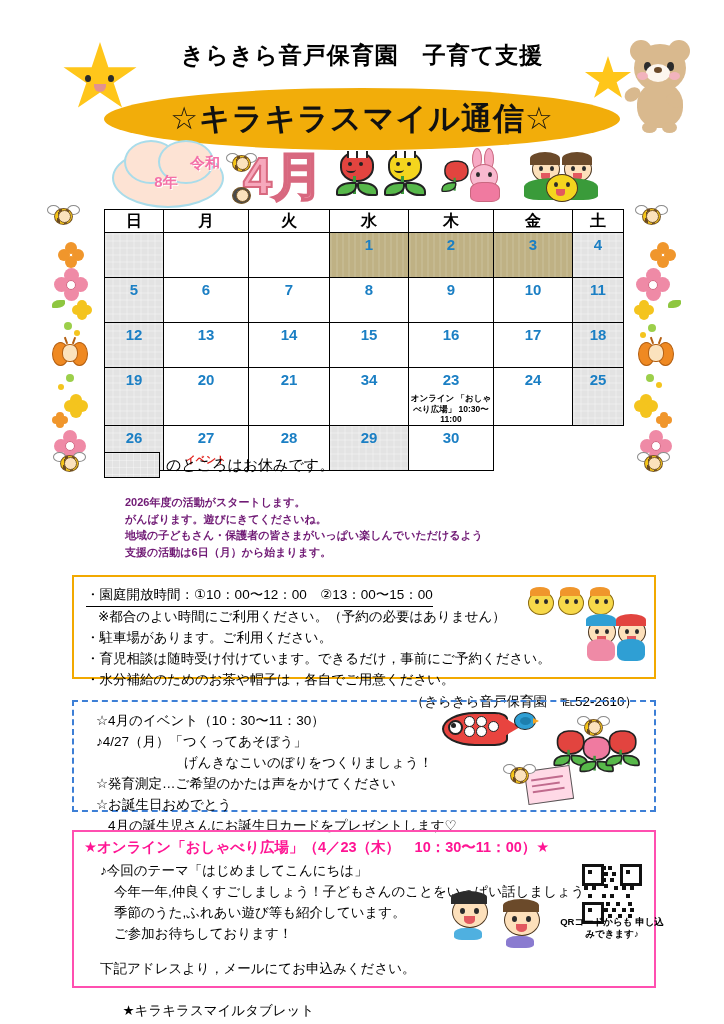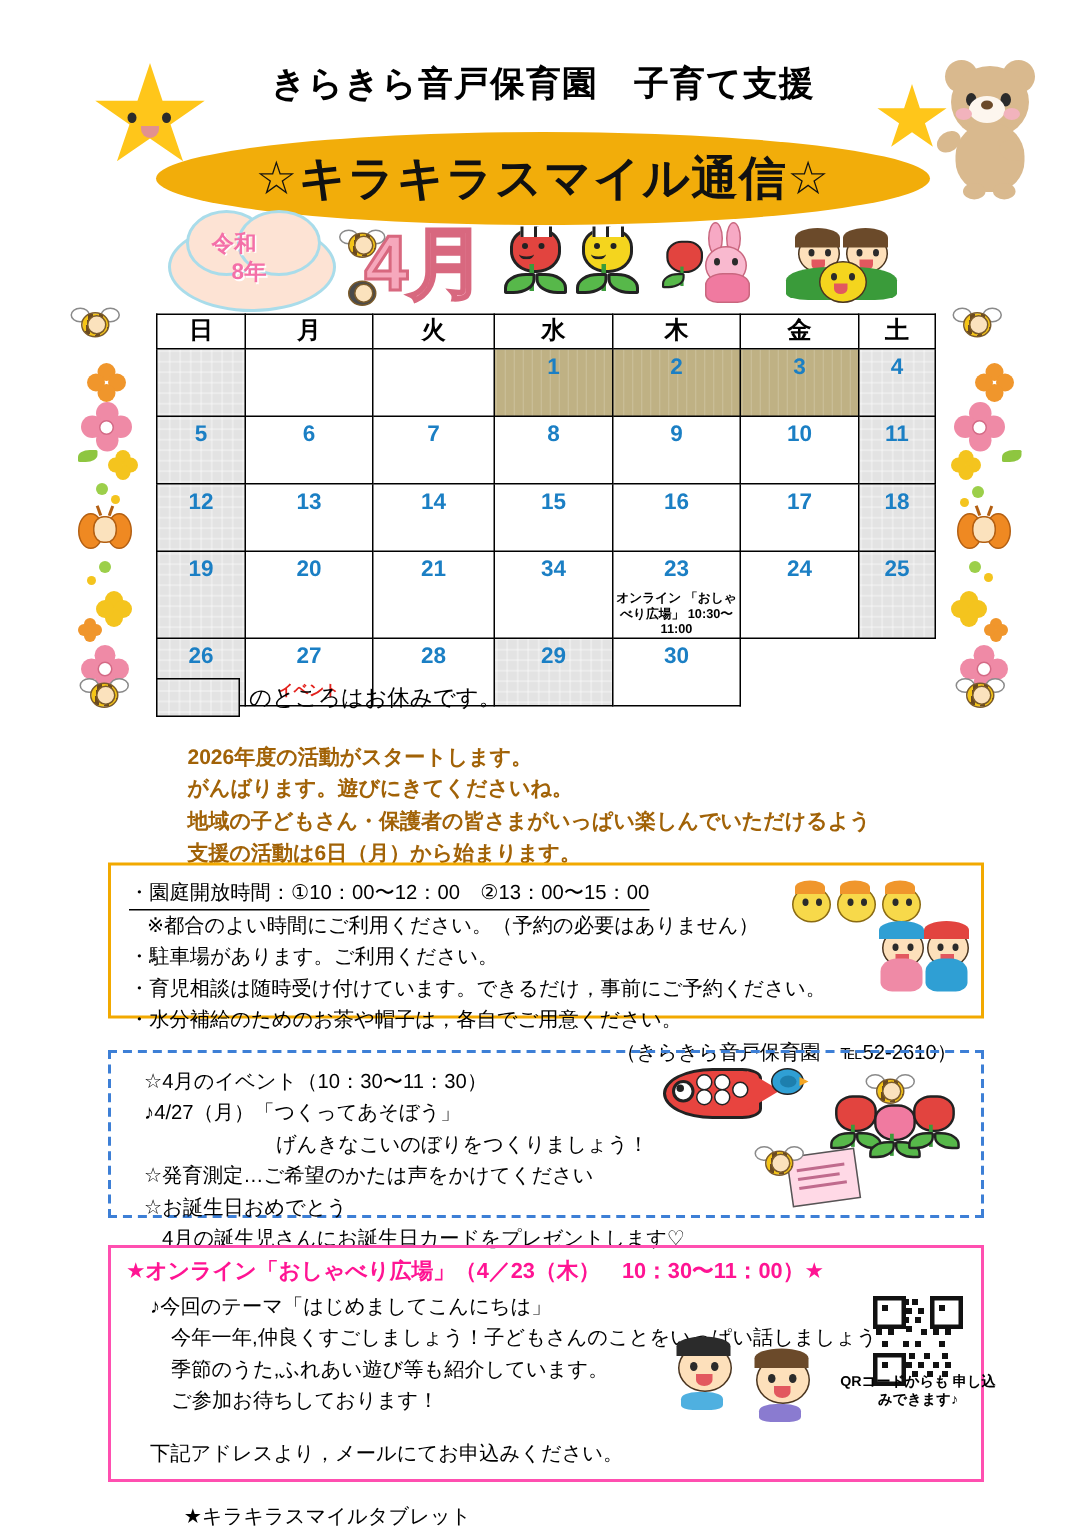--- a/index.html
+++ b/index.html
@@ -109,21 +109,21 @@
   td .num{display:block;margin-top:3px;}
   td .ev{display:block;font-size:8.5px;color:#000;font-weight:bold;line-height:1.25;margin-top:5px;}
   td .evr{display:block;font-size:10px;color:#e2211c;font-weight:bold;margin-top:7px;}
   .legend{position:absolute;left:104px;top:452px;display:flex;align-items:center;}
   .legend .sw{width:54px;height:24px;border:1.6px solid #000;background:#e3e3e3;
     background-image:linear-gradient(#ffffff55 1px,transparent 1px),linear-gradient(90deg,#ffffff55 1px,transparent 1px);
     background-size:7px 7px;}
   .legend .lt{margin-left:6px;font-size:15px;}
 
   
-  .intro{position:absolute;left:125px;top:494px;color:#a16207;font-size:14px;line-height:1.52;font-weight:bold;}
+  .intro{position:absolute;left:125px;top:494px;color:#701a75;font-size:11px;line-height:1.52;font-weight:bold;}
 
   .box{position:absolute;box-sizing:border-box;}
   .box1{left:72px;top:575px;width:584px;height:104px;border:2.4px solid #f2a900;}
   .box2{left:72px;top:700px;width:584px;height:112px;border:2.2px dashed #3d7fd6;}
   .box3{left:72px;top:830px;width:584px;height:158px;border:2.4px solid #ff4fb0;}
   .ln{font-size:13.5px;line-height:1.55;white-space:pre;}
   .b1{position:absolute;left:12px;top:8px;}
   .b1 .first{border-bottom:1px solid #000;display:inline-block;}
   .b1 .ind{padding-left:12px;}
   .b1 .tel{display:block;text-align:right;width:552px;margin-top:1px;}
@@ -166,21 +166,21 @@
     <span class="leg" style="left:22px;"></span>
       <span class="leg" style="left:42px;"></span>
   </div>
 
   <div class="banner"></div>
   <div class="banner-txt">☆キラキラスマイル通信☆</div>
 
   <div class="cloud" style="left:112px;top:148px;width:108px;height:56px;"></div>
   <div class="cloud" style="left:124px;top:140px;width:50px;height:40px;"></div>
   <div class="cloud" style="left:158px;top:140px;width:52px;height:40px;"></div>
-  <div class="cloud-txt" style="left:102px;top:155px;width:108px;font-size:15px;">令和</div>
+  <div class="cloud-txt" style="left:112px;top:155px;width:108px;font-size:15px;text-align:right;">令和</div>
   <div class="cloud-txt" style="left:112px;top:174px;width:108px;font-size:15px;">8年</div>
 
   <div class="month-big">4月</div>
   <div class="bee" style="left:228px;top:152px;">
     <span class="wg" style="left:-2px;top:1px;"></span>
       <span class="wg" style="left:16px;top:1px;"></span>
     <span class="bd"></span>
       <span class="fc"></span>
   </div>
   <div class="bee" style="left:228px;top:184px;">

